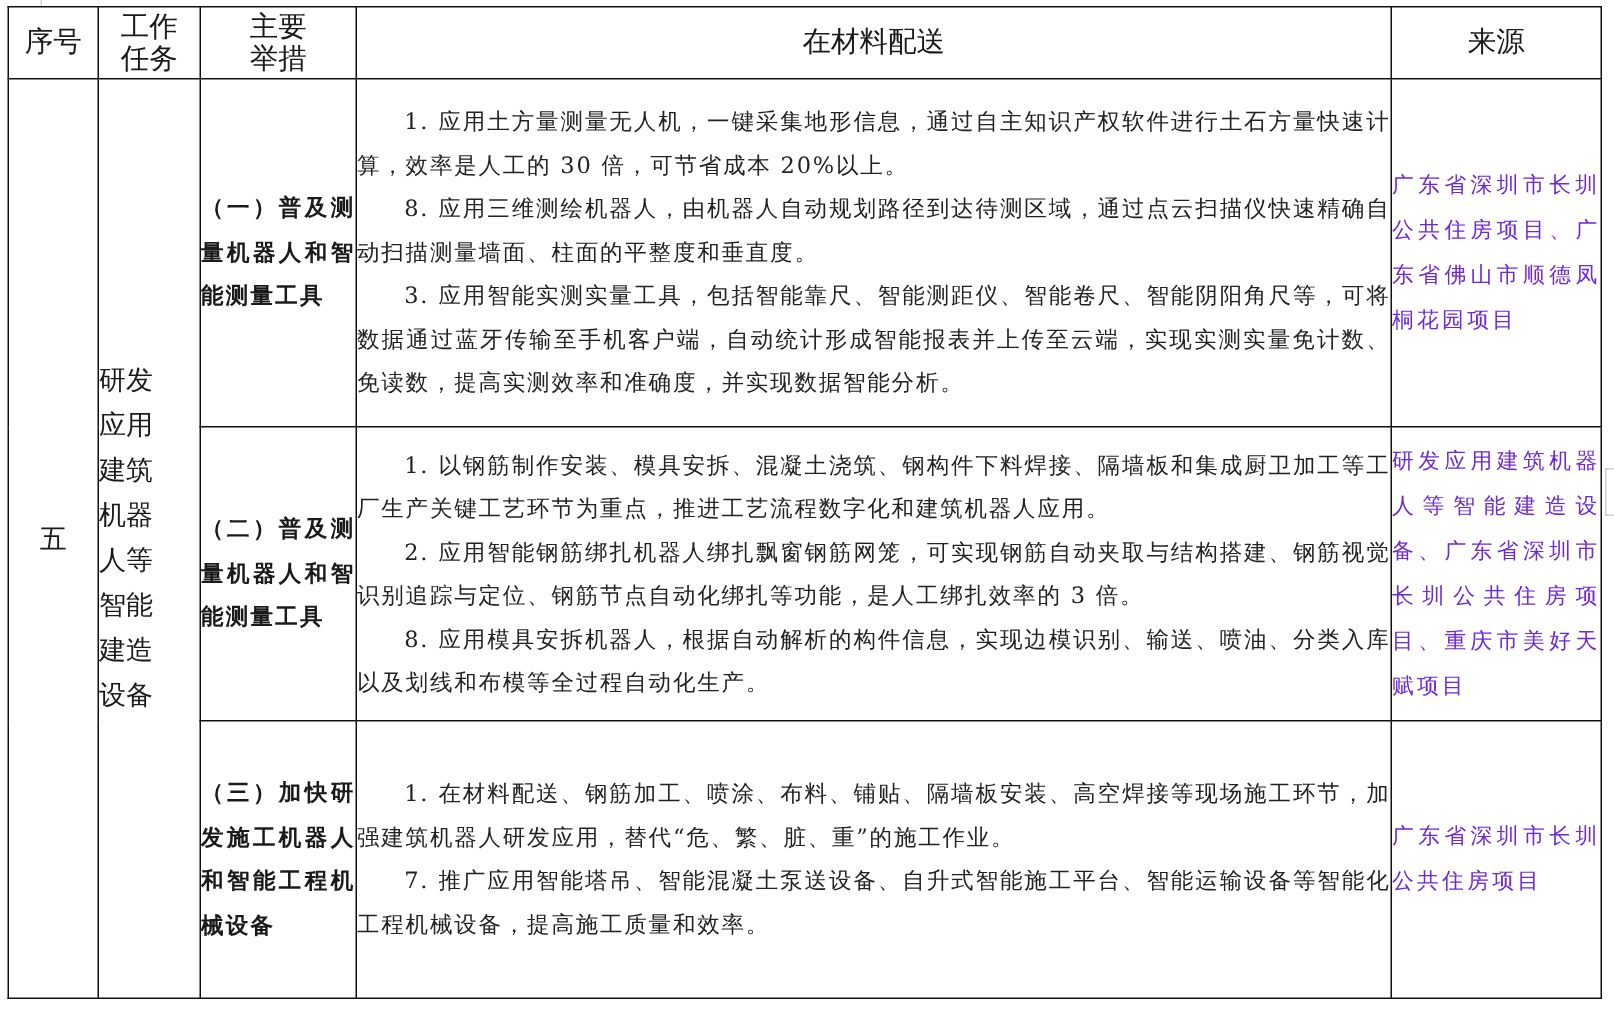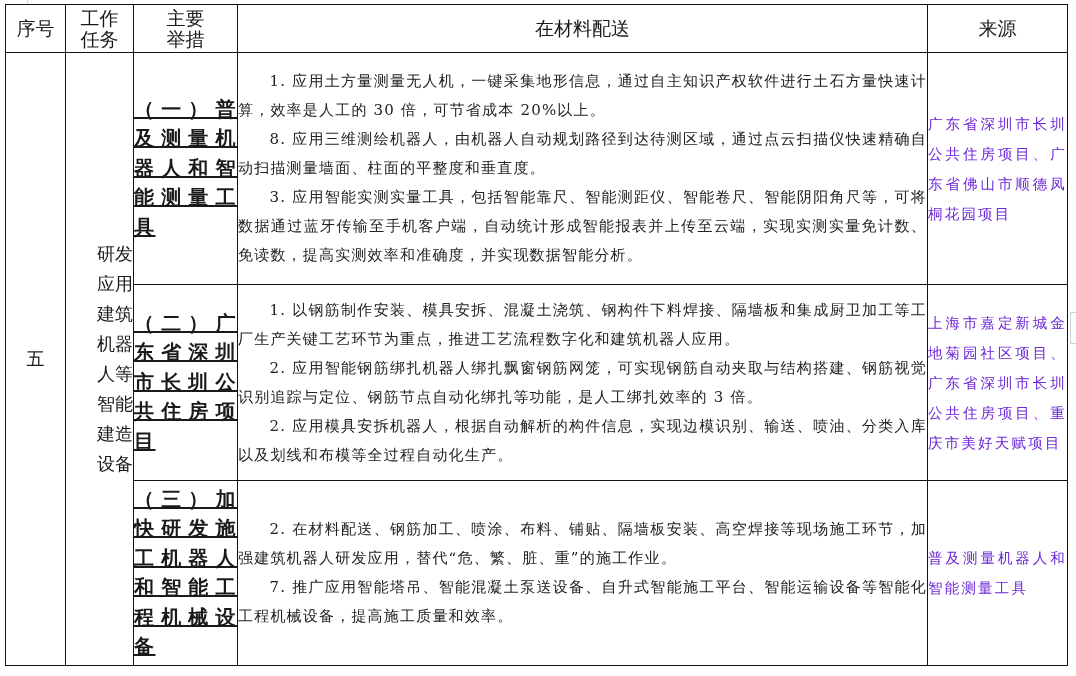--- a/index.html
+++ b/index.html
@@ -60,36 +60,35 @@
     line-height: 21px;
   }
   td.seq {
     font-family: "DejaVu Sans", "Liberation Sans", sans-serif;
     font-size: 18px;
     text-align: center;
   }
   td.task {
     font-family: "DejaVu Sans", "Liberation Sans", sans-serif;
     font-size: 18px;
-    text-align: right;
+    text-align: left;
   }
   td.task .task-text {
     display: inline-block;
     width: 2.1em;
     line-height: 30px;
     word-break: break-all;
   }
   td.measure {
     font-weight: bold;
-    font-size: 20px;
+    font-size: 15px;
     line-height: 29.5px;
     padding: 0 6px 0 7px;
     letter-spacing: 1.5px;
     text-align: justify;
-    text-decoration: underline;
   }
   td.practice {
     font-size: 15px;
     line-height: 29px;
     padding: 0 8px 0 8px;
     letter-spacing: 1.2px;
     text-align: justify;
     color: #222;
   }
   td.practice p {
@@ -150,30 +149,30 @@
       </td>
       <td class="measure">（一）普及测量机器人和智能测量工具</td>
       <td class="practice">
         <p>1. 应用土方量测量无人机，一键采集地形信息，通过自主知识产权软件进行土石方量快速计算，效率是人工的 30 倍，可节省成本 20%以上。</p>
         <p>8. 应用三维测绘机器人，由机器人自动规划路径到达待测区域，通过点云扫描仪快速精确自动扫描测量墙面、柱面的平整度和垂直度。</p>
         <p>3. 应用智能实测实量工具，包括智能靠尺、智能测距仪、智能卷尺、智能阴阳角尺等，可将数据通过蓝牙传输至手机客户端，自动统计形成智能报表并上传至云端，实现实测实量免计数、免读数，提高实测效率和准确度，并实现数据智能分析。</p>
       </td>
       <td class="source">广东省深圳市长圳公共住房项目、广东省佛山市顺德凤桐花园项目</td>
     </tr>
     <tr class="r2">
-      <td class="measure">（二）广东省深圳市长圳公共住房项目</td>
+      <td class="measure">（二）普及测量机器人和智能测量工具</td>
       <td class="practice">
         <p>1. 以钢筋制作安装、模具安拆、混凝土浇筑、钢构件下料焊接、隔墙板和集成厨卫加工等工厂生产关键工艺环节为重点，推进工艺流程数字化和建筑机器人应用。</p>
         <p>2. 应用智能钢筋绑扎机器人绑扎飘窗钢筋网笼，可实现钢筋自动夹取与结构搭建、钢筋视觉识别追踪与定位、钢筋节点自动化绑扎等功能，是人工绑扎效率的 3 倍。</p>
-        <p>2. 应用模具安拆机器人，根据自动解析的构件信息，实现边模识别、输送、喷油、分类入库以及划线和布模等全过程自动化生产。</p>
+        <p>8. 应用模具安拆机器人，根据自动解析的构件信息，实现边模识别、输送、喷油、分类入库以及划线和布模等全过程自动化生产。</p>
       </td>
-      <td class="source">上海市嘉定新城金地菊园社区项目、广东省深圳市长圳公共住房项目、重庆市美好天赋项目</td>
+      <td class="source">研发应用建筑机器人等智能建造设备、广东省深圳市长圳公共住房项目、重庆市美好天赋项目</td>
     </tr>
     <tr class="r3">
       <td class="measure">（三）加快研发施工机器人和智能工程机械设备</td>
       <td class="practice">
-        <p>2. 在材料配送、钢筋加工、喷涂、布料、铺贴、隔墙板安装、高空焊接等现场施工环节，加强建筑机器人研发应用，替代“危、繁、脏、重”的施工作业。</p>
+        <p>1. 在材料配送、钢筋加工、喷涂、布料、铺贴、隔墙板安装、高空焊接等现场施工环节，加强建筑机器人研发应用，替代“危、繁、脏、重”的施工作业。</p>
         <p>7. 推广应用智能塔吊、智能混凝土泵送设备、自升式智能施工平台、智能运输设备等智能化工程机械设备，提高施工质量和效率。</p>
       </td>
-      <td class="source">普及测量机器人和智能测量工具</td>
+      <td class="source">广东省深圳市长圳公共住房项目</td>
     </tr>
   </tbody>
 </table>
 
 </body></html>

